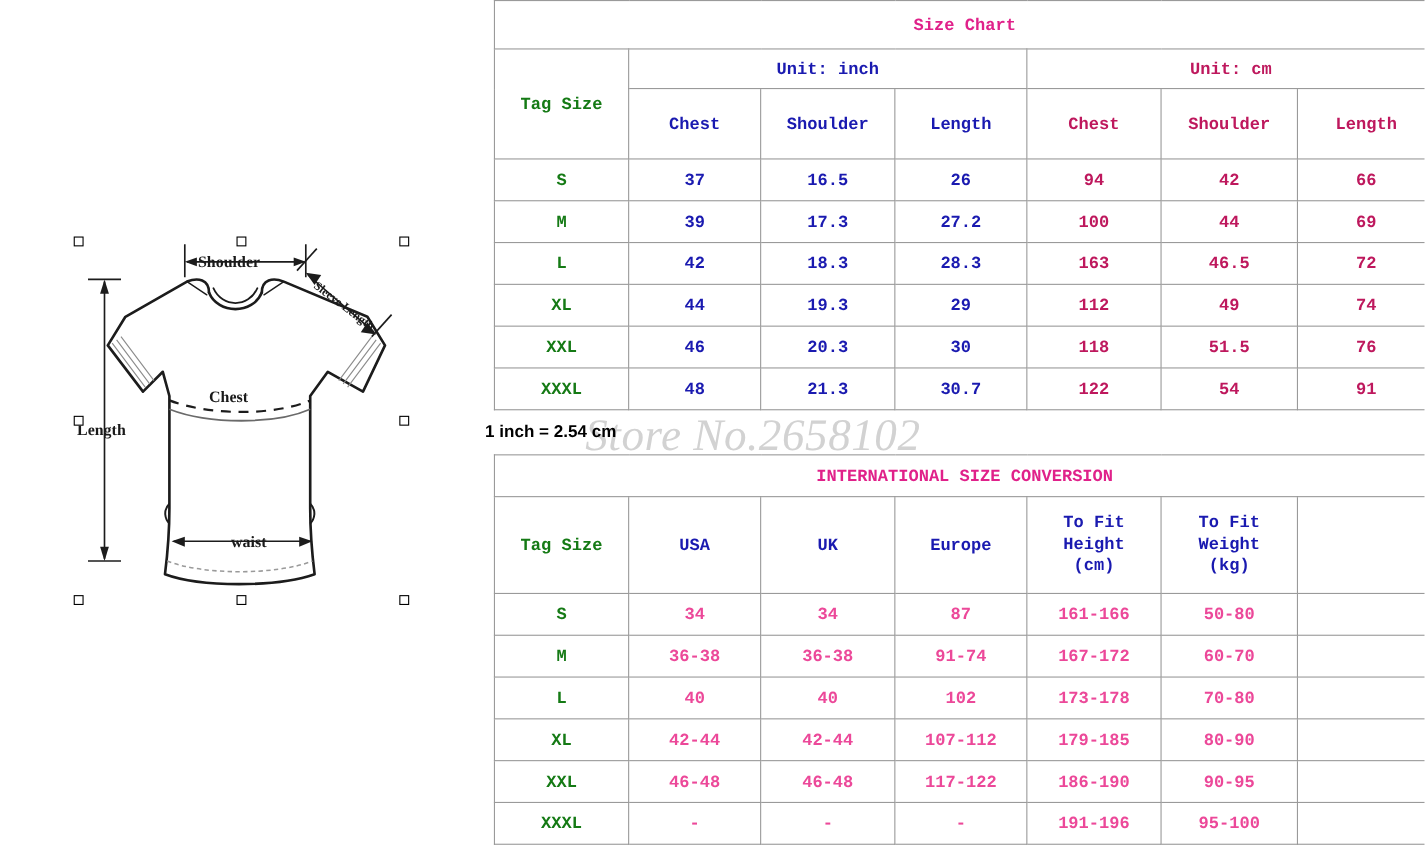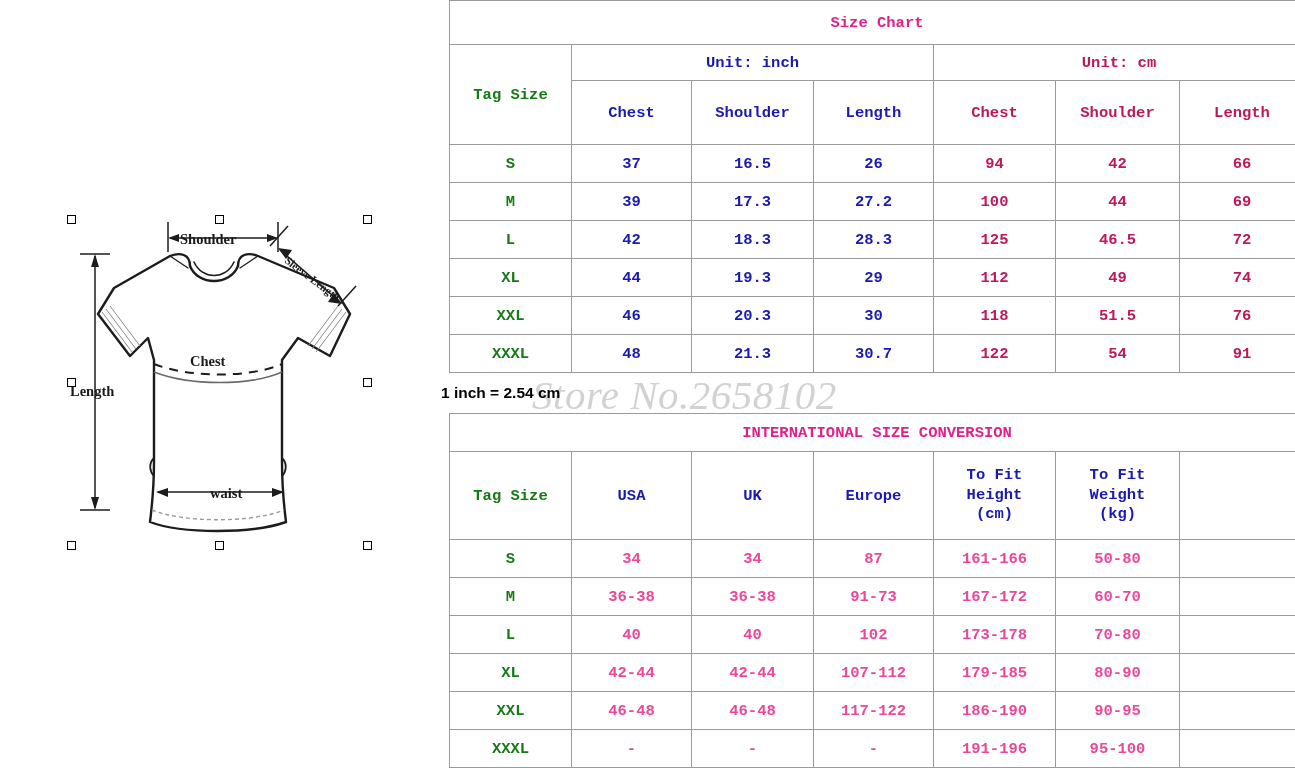--- a/index.html
+++ b/index.html
@@ -267,21 +267,21 @@
         <td class="c-blue">27.2</td>
         <td class="c-darkred">100</td>
         <td class="c-darkred">44</td>
         <td class="c-darkred">69</td>
       </tr>
       <tr class="data-row">
         <td class="c-green">L</td>
         <td class="c-blue">42</td>
         <td class="c-blue">18.3</td>
         <td class="c-blue">28.3</td>
-        <td class="c-darkred">125</td>
+        <td class="c-darkred">163</td>
         <td class="c-darkred">46.5</td>
         <td class="c-darkred">72</td>
       </tr>
       <tr class="data-row">
         <td class="c-green">XL</td>
         <td class="c-blue">44</td>
         <td class="c-blue">19.3</td>
         <td class="c-blue">29</td>
         <td class="c-darkred">112</td>
         <td class="c-darkred">49</td>
@@ -353,21 +353,21 @@
         <td class="c-black">34</td>
         <td class="c-black">87</td>
         <td class="c-black left-align">161-166</td>
         <td class="c-black left-align">50-80</td>
         <td class="c-black"></td>
       </tr>
       <tr class="data-row">
         <td class="c-green">M</td>
         <td class="c-black">36-38</td>
         <td class="c-black">36-38</td>
-        <td class="c-black">91-73</td>
+        <td class="c-black">91-74</td>
         <td class="c-black left-align">167-172</td>
         <td class="c-black left-align">60-70</td>
         <td class="c-black"></td>
       </tr>
       <tr class="data-row">
         <td class="c-green">L</td>
         <td class="c-black">40</td>
         <td class="c-black">40</td>
         <td class="c-black">102</td>
         <td class="c-black left-align">173-178</td>

